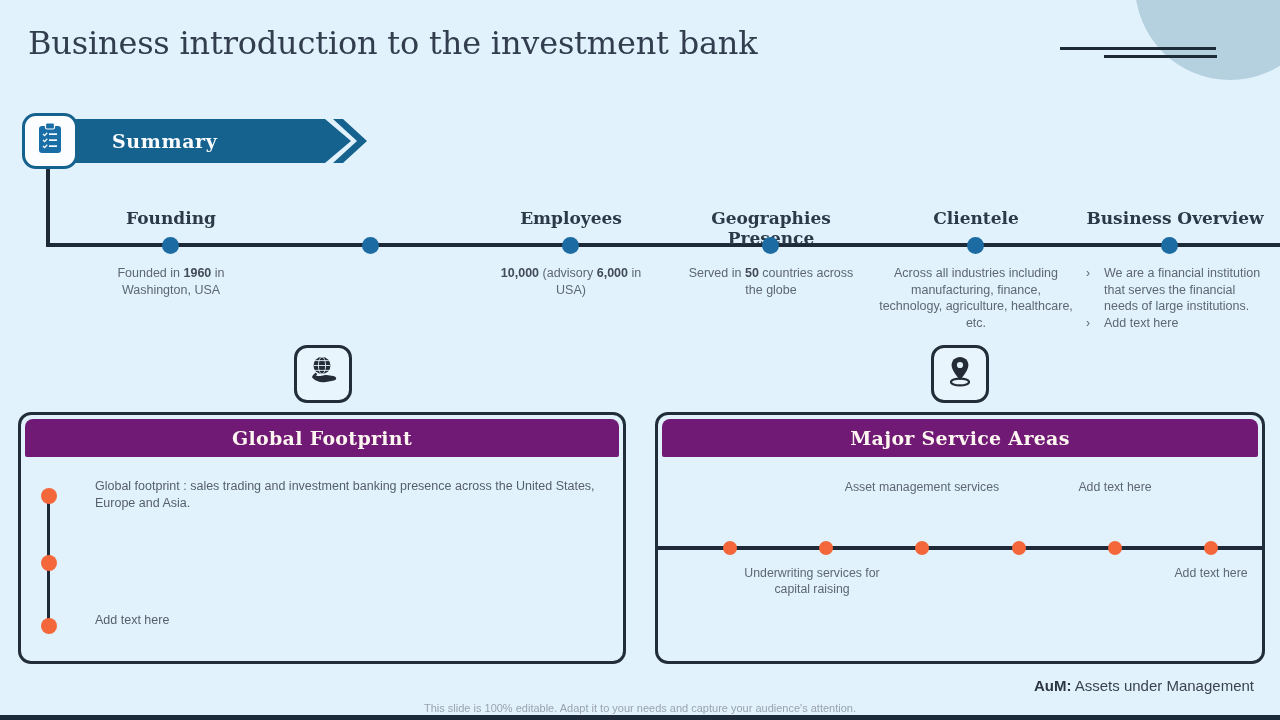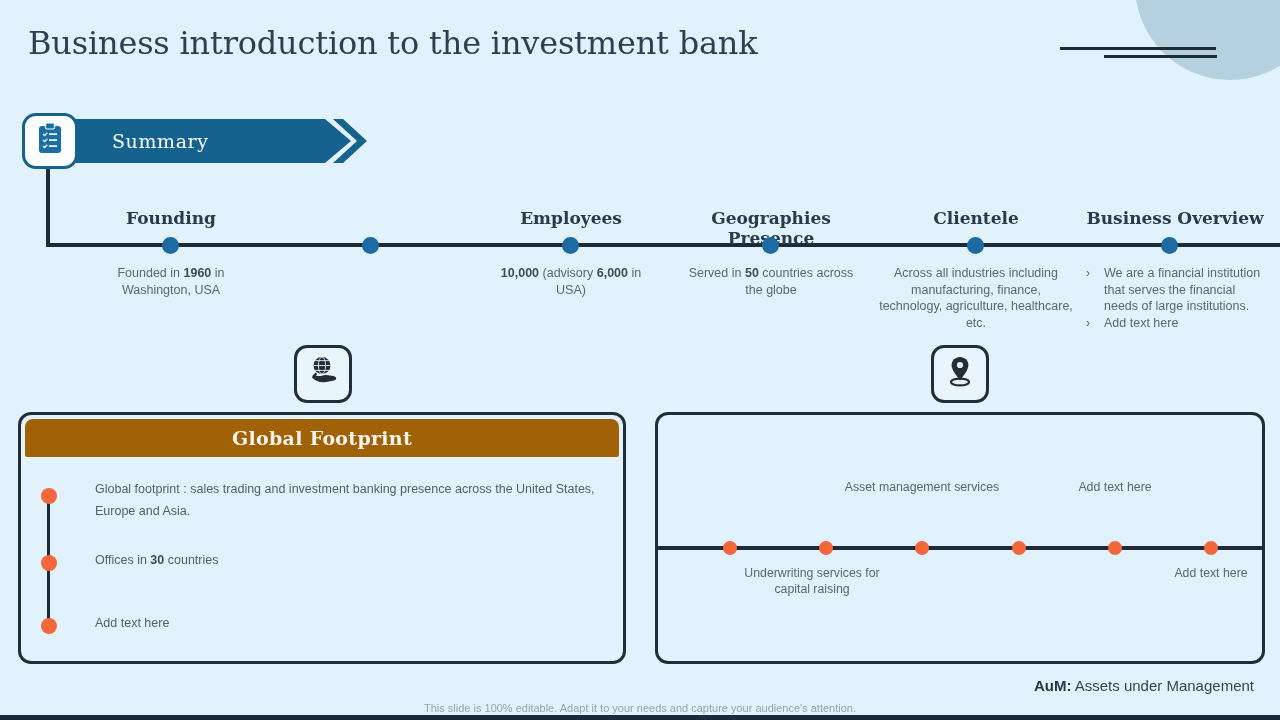--- a/index.html
+++ b/index.html
@@ -17,21 +17,21 @@
   .title{left:28px;top:24px;width:900px;font-family:"DejaVu Serif",serif;font-size:32px;
          font-weight:500;color:#323e4d;letter-spacing:-0.2px;}
   .subtitle{left:28px;top:79px;width:980px;font-size:11.8px;color:#414c58;}
 
   
   .banner{left:74px;top:119px;width:277px;height:44px;background:#16628f;
           clip-path:polygon(0 0,251px 0,100% 50%,251px 100%,0 100%);
           display:flex;align-items:center;}
   .banner-chevron{left:333px;top:119px;width:34px;height:44px;background:#16628f;
           clip-path:polygon(0 0,10px 0,100% 50%,10px 100%,0 100%,24px 50%);}
-  .banner-label{margin-left:38px;font-family:"DejaVu Serif",serif;font-weight:normal;
+  .banner-label{margin-left:38px;font-family:"DejaVu Serif",serif;font-weight:bold;
           font-size:19px;color:#fbfdff;letter-spacing:0.6px;}
   .clip-box{left:22px;top:113px;width:56px;height:56px;background:#fbfdff;border:3px solid #16628f;
           border-radius:14px;box-sizing:border-box;display:flex;align-items:center;justify-content:center;z-index:3;}
 
   
   .v-connector{left:46px;top:167px;width:4px;height:80px;background:#1f2a38;}
   .tl-line{left:46px;top:243px;width:1234px;height:4px;background:#1f2a38;}
   .tl-dot{width:17px;height:17px;border-radius:50%;background:#1c6ba2;top:237px;z-index:2;}
   .tl-col{top:208px;text-align:center;}
   .tl-header{font-family:"DejaVu Serif",serif;font-weight:bold;font-size:17px;color:#2c3947;}
@@ -42,28 +42,28 @@
   .bo-marker{width:18px;color:#5d6773;font-size:12px;flex:0 0 18px;}
 
   
   .icon-box{width:58px;height:58px;border:3px solid #222d3a;border-radius:13px;box-sizing:border-box;
             background:#e9f5fd;display:flex;align-items:center;justify-content:center;}
 
   
   .panel{border:3px solid #222d3a;border-radius:13px;box-sizing:border-box;background:#e2f2fc;}
   .panel-gf{left:18px;top:412px;width:608px;height:252px;}
   .panel-ms{left:655px;top:412px;width:610px;height:252px;}
-  .panel-header{position:absolute;left:4px;right:4px;top:4px;height:38px;background:#a16207;
+  .panel-header{position:absolute;left:4px;right:4px;top:4px;height:38px;background:#701a75;
             border-radius:8px 8px 2px 2px;display:flex;align-items:center;justify-content:center;}
   .panel-title{font-family:"DejaVu Serif",serif;font-weight:bold;font-size:19px;color:#fdf5ef;letter-spacing:0.3px;}
 
   
   .gf-connector{position:absolute;left:26px;top:81px;width:3px;height:130px;background:#1f2a38;}
   .gf-dot{position:absolute;width:16px;height:16px;border-radius:50%;background:#f4673a;left:20px;}
-  .gf-text{position:absolute;left:74px;width:505px;font-size:12.5px;line-height:22px;color:#555f6a;}
+  .gf-text{position:absolute;left:74px;width:505px;font-size:12.5px;line-height:17px;color:#555f6a;}
 
   
   .ms-line{position:absolute;left:0;right:0;top:131px;height:4px;background:#1f2a38;}
   .ms-dot{position:absolute;width:14px;height:14px;border-radius:50%;background:#f4673a;top:126px;}
   .ms-label{position:absolute;width:160px;text-align:center;font-size:12.3px;line-height:16px;color:#5d6773;}
   .ms-above{top:64px;}
   .ms-below{top:150px;}
 
   
   .aum{top:677px;right:26px;font-size:15px;color:#3a444f;}
@@ -164,25 +164,27 @@
 
   <div class="abs panel panel-gf">
     <div class="panel-header">
       <span class="panel-title">Global Footprint</span>
     </div>
     <div class="gf-connector"></div>
     <div class="gf-dot" style="top:73px"></div>
     <div class="gf-dot" style="top:140px"></div>
     <div class="gf-dot" style="top:203px"></div>
     <div class="gf-text" style="top:63px"><span>Global footprint : sales trading and investment banking presence across the United States, Europe and Asia.</span></div>
-    <div class="gf-text" style="top:134px"><span>Offices in </span><span class="b">30</span><span> countries</span></div>
     <div class="gf-text" style="top:197px"><span>Add text here</span></div>
   </div>
 
   <div class="abs panel panel-ms">
+    <div class="panel-header">
+      <span class="panel-title">Major Service Areas</span>
+    </div>
     <div class="ms-line"></div>
     <div class="ms-dot" style="left:65px"></div>
     <div class="ms-dot" style="left:161px"></div>
     <div class="ms-dot" style="left:257px"></div>
     <div class="ms-dot" style="left:354px"></div>
     <div class="ms-dot" style="left:450px"></div>
     <div class="ms-dot" style="left:546px"></div>
     <div class="ms-label ms-below" style="left:74px">Underwriting services for capital raising</div>
     <div class="ms-label ms-above" style="left:184px">Asset management services</div>
     <div class="ms-label ms-above" style="left:377px;width:120px;margin-left:20px">Add text here</div>

